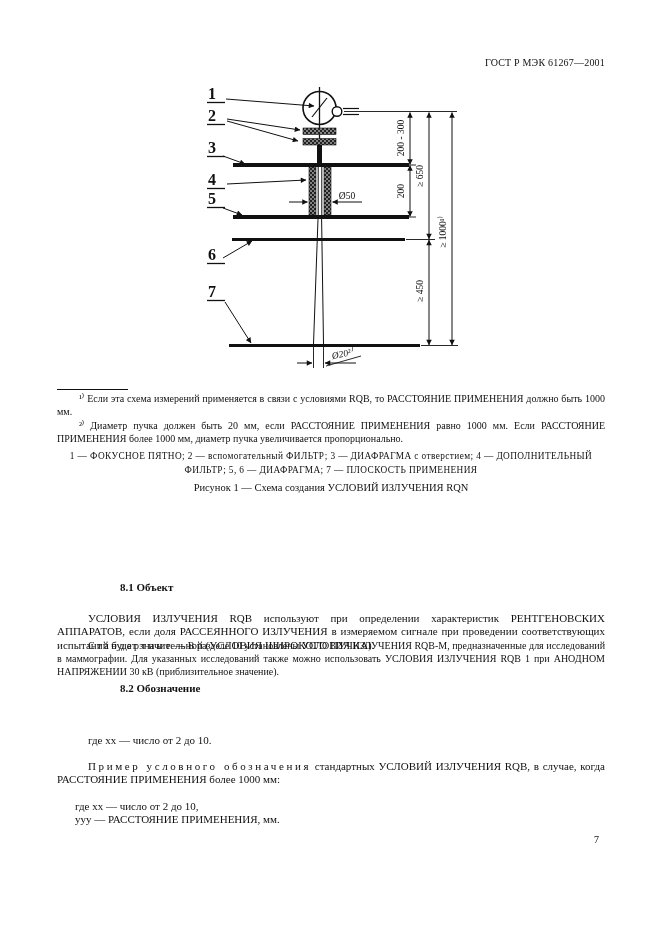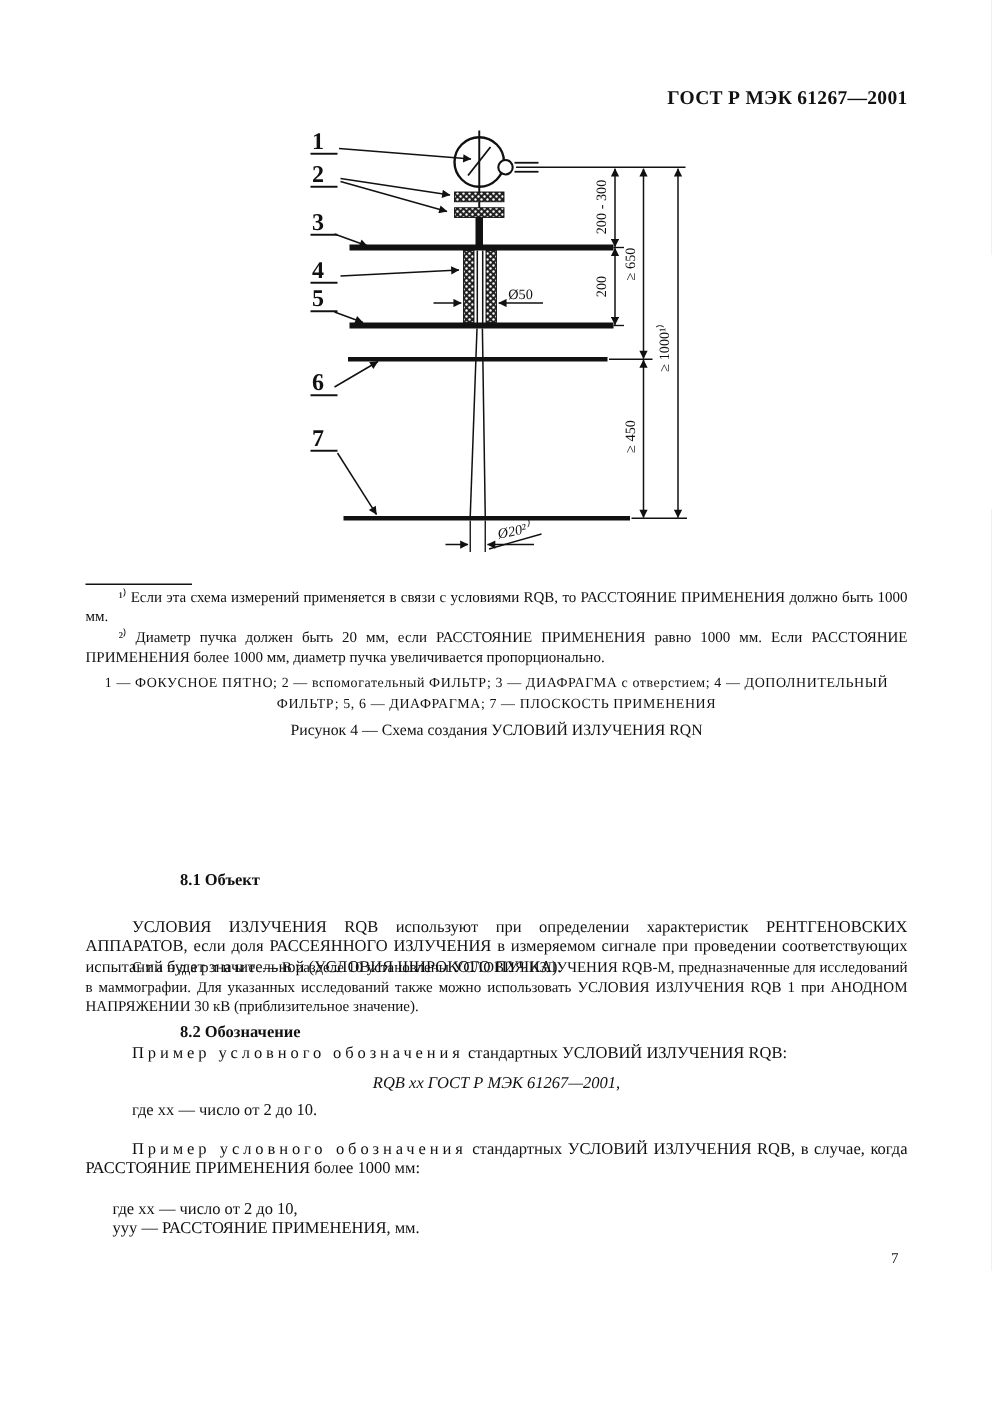--- a/index.html
+++ b/index.html
@@ -1,20 +1,20 @@
 <!DOCTYPE html>
 <html><head>
 <meta charset="utf-8">
 <style>
   html,body{margin:0;padding:0;background:#e8e8e8;}
   .page{
     position:relative;width:661px;height:936px;background:#ffffff;
     font-family:"Liberation Serif", serif;color:#111;overflow:hidden;
   }
-  .std-header{position:absolute;top:57px;right:56px;font-weight:bold;font-size:13px;letter-spacing:.2px;}
+  .std-header{position:absolute;top:57px;right:56px;font-weight:normal;font-size:10px;letter-spacing:.2px;}
   .figure-svg{position:absolute;top:0;left:0;}
   .fn-rule{position:absolute;top:389px;left:57px;width:71px;border-top:1.5px solid #111;}
   .fn-block{position:absolute;top:392px;left:57px;width:548px;}
   .fn-block p{margin:0;font-size:10px;line-height:13.4px;text-align:justify;text-indent:22px;}
   .legend{position:absolute;top:450px;left:57px;width:548px;text-align:center;
     font-size:9.3px;line-height:13.5px;letter-spacing:.4px;white-space:pre-line;}
   .caption{position:absolute;top:482px;left:57px;width:548px;text-align:center;font-size:10.5px;}
   .sec-h{position:absolute;top:537px;left:57px;width:548px;margin:0;padding-left:31px;
     font-size:12.5px;line-height:17.5px;font-weight:bold;white-space:pre-line;}
   .sub-h{position:absolute;left:88px;margin:0;font-size:11px;font-weight:bold;padding-left:32px;}
@@ -168,32 +168,30 @@
   </svg>
 
   <div class="fn-rule"></div>
   <div class="fn-block">
     <p>¹⁾ Если эта схема измерений применяется в связи с условиями RQB, то РАССТОЯНИЕ ПРИМЕНЕНИЯ должно быть 1000 мм.</p>
     <p>²⁾ Диаметр пучка должен быть 20 мм, если РАССТОЯНИЕ ПРИМЕНЕНИЯ равно 1000 мм. Если РАССТОЯНИЕ ПРИМЕНЕНИЯ более 1000 мм, диаметр пучка увеличивается пропорционально.</p>
   </div>
 
   <div class="legend">1 — ФОКУСНОЕ ПЯТНО; 2 — вспомогательный ФИЛЬТР; 3 — ДИАФРАГМА с отверстием; 4 — ДОПОЛНИТЕЛЬНЫЙ
 ФИЛЬТР; 5, 6 — ДИАФРАГМА; 7 — ПЛОСКОСТЬ ПРИМЕНЕНИЯ</div>
-  <div class="caption">Рисунок 4 — Схема создания УСЛОВИЙ ИЗЛУЧЕНИЯ RQN</div>
+  <div class="caption">Рисунок 1 — Схема создания УСЛОВИЙ ИЗЛУЧЕНИЯ RQN</div>
 
 
   <h3 class="sub-h s81-title">8.1  Объект</h3>
   <p class="body-p s81-body">УСЛОВИЯ ИЗЛУЧЕНИЯ RQB используют при определении характеристик РЕНТГЕНОВ­СКИХ АППАРАТОВ, если доля РАССЕЯННОГО ИЗЛУЧЕНИЯ в измеряемом сигнале при прове­дении соответствующих испытаний будет значительной (УСЛОВИЯ ШИРОКОГО ПУЧКА).</p>
 
   <p class="note-p"><span class="spaced">Стандартные</span><span> — В разделе 10 установлены УСЛОВИЯ ИЗЛУЧЕНИЯ RQB-M, предназначенные для исследований в маммографии. Для указанных исследований также можно использовать УСЛОВИЯ ИЗЛУЧЕ­НИЯ RQB 1 при АНОДНОМ НАПРЯЖЕНИИ 30 кВ (приблизительное значение).</span></p>
 
   <h3 class="sub-h s82-title">8.2  Обозначение</h3>
 
-  <p class="body-p ex1"><span class="spaced">Пример условного обозначения</span><span> стандартных УСЛОВИЙ ИЗЛУЧЕНИЯ RQB:</span></p>
-  <p class="formula f1">RQB xx ГОСТ Р МЭК 61267—2001,</p>
   <p class="where w1">где xx — число от 2 до 10.</p>
 
   <p class="body-p ex2"><span class="spaced">Пример условного обозначения</span><span> стандартных УСЛОВИЙ ИЗЛУЧЕНИЯ RQB, в случае, когда РАССТОЯНИЕ ПРИМЕНЕНИЯ более 1000 мм:</span></p>
   <p class="where w2a">где xx — число от 2 до 10,</p>
   <p class="where w2b">yyy — РАССТОЯНИЕ ПРИМЕНЕНИЯ, мм.</p>
 
   <div class="pagenum">7</div>
 </div>
 
 </body></html>

